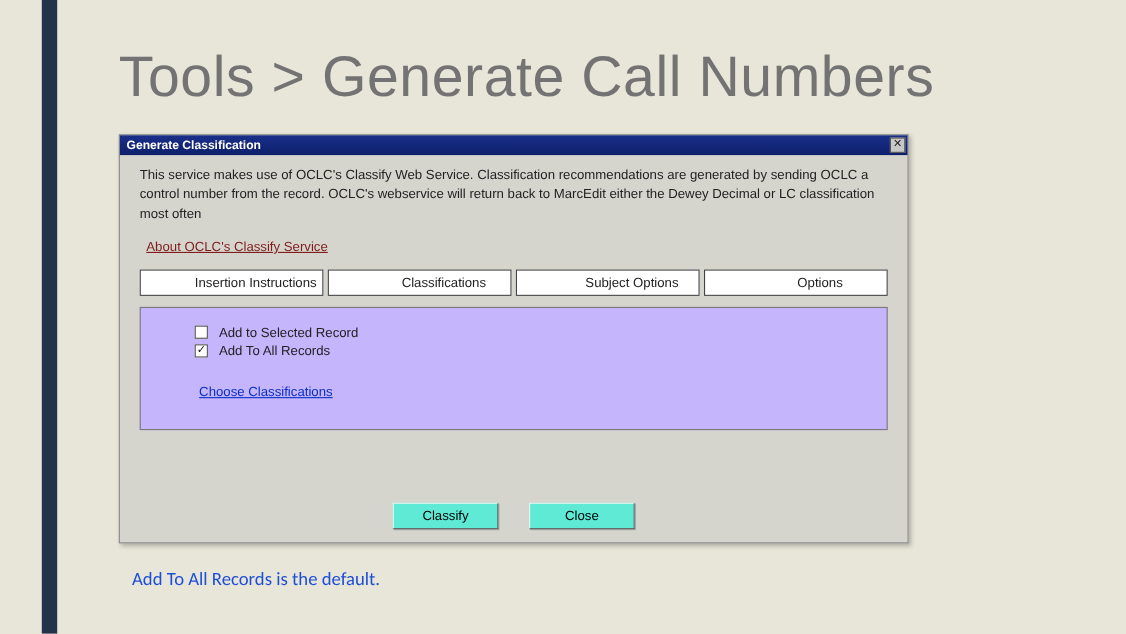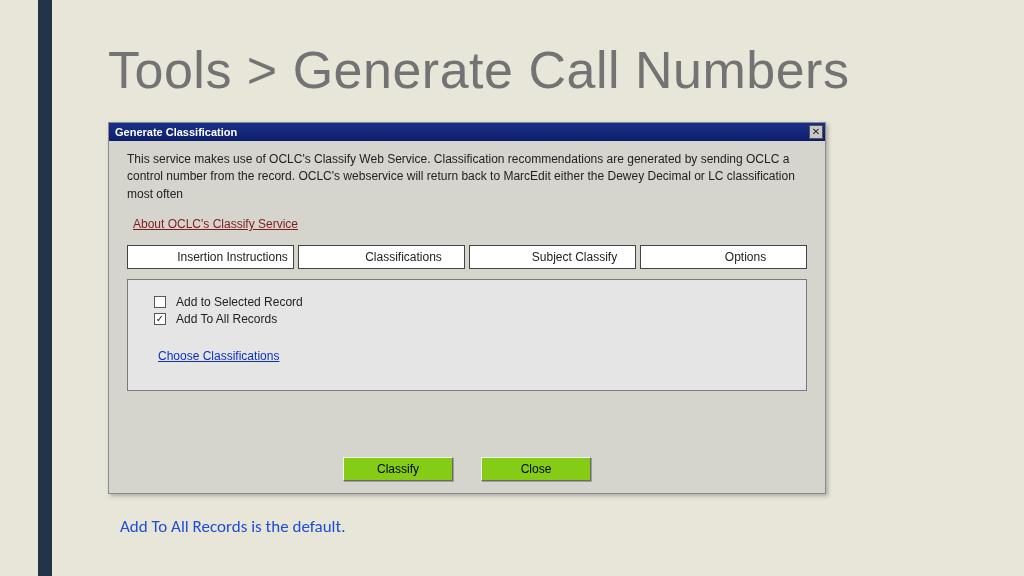--- a/index.html
+++ b/index.html
@@ -90,24 +90,24 @@
     background: #fff;
     border: 1px solid #444;
     display: flex;
     align-items: center;
     justify-content: center;
     font-size: 12px;
     cursor: pointer;
     padding-left: 44px;
   }
   .panel {
-    background: #e5e5e5;
+    background: #c4b5fd;
     border: 1px solid #7a7a7a;
     min-height: 112px;
-    padding: 12px 14px 12px 2px;
+    padding: 12px 14px 12px 25px;
   }
   .chk-row {
     display: flex;
     align-items: center;
     gap: 10px;
     margin: 3px 0 3px 24px;
   }
   .chk {
     width: 12px;
     height: 12px;
@@ -132,23 +132,23 @@
   .button-row {
     position: absolute;
     bottom: 12px;
     left: 0;
     right: 0;
     display: flex;
     justify-content: center;
     gap: 28px;
   }
   .btn {
-    width: 110px;
+    width: 96px;
     height: 24px;
-    background: #84cc16;
+    background: #5eead4;
     border-top: 1px solid #f2f2ec;
     border-left: 1px solid #f2f2ec;
     border-right: 1px solid #6a6a6a;
     border-bottom: 1px solid #6a6a6a;
     box-shadow: 1px 1px 0 rgba(0,0,0,0.25);
     font-size: 12px;
     font-family: Tahoma, Arial, sans-serif;
     cursor: pointer;
   }
   .caption {
@@ -172,21 +172,21 @@
     <span class="titlebar-text">Generate Classification</span>
     <span class="titlebar-close">✕</span>
   </div>
   <div class="dialog-body">
     <div class="desc">This service makes use of OCLC's Classify Web Service.  Classification recommendations are generated by sending OCLC a control number from the record.  OCLC's webservice will return back to MarcEdit either the Dewey Decimal or LC classification most often</div>
     <span class="link about">About OCLC's Classify Service</span>
 
     <div class="tabs">
       <div class="tab">Insertion Instructions</div>
       <div class="tab">Classifications</div>
-      <div class="tab">Subject Classify</div>
+      <div class="tab">Subject Options</div>
       <div class="tab">Options</div>
     </div>
 
     <div class="panel">
       <div class="chk-row">
         <span class="chk"></span>
         <span>Add to Selected Record</span>
       </div>
       <div class="chk-row">
         <span class="chk checked"></span>

